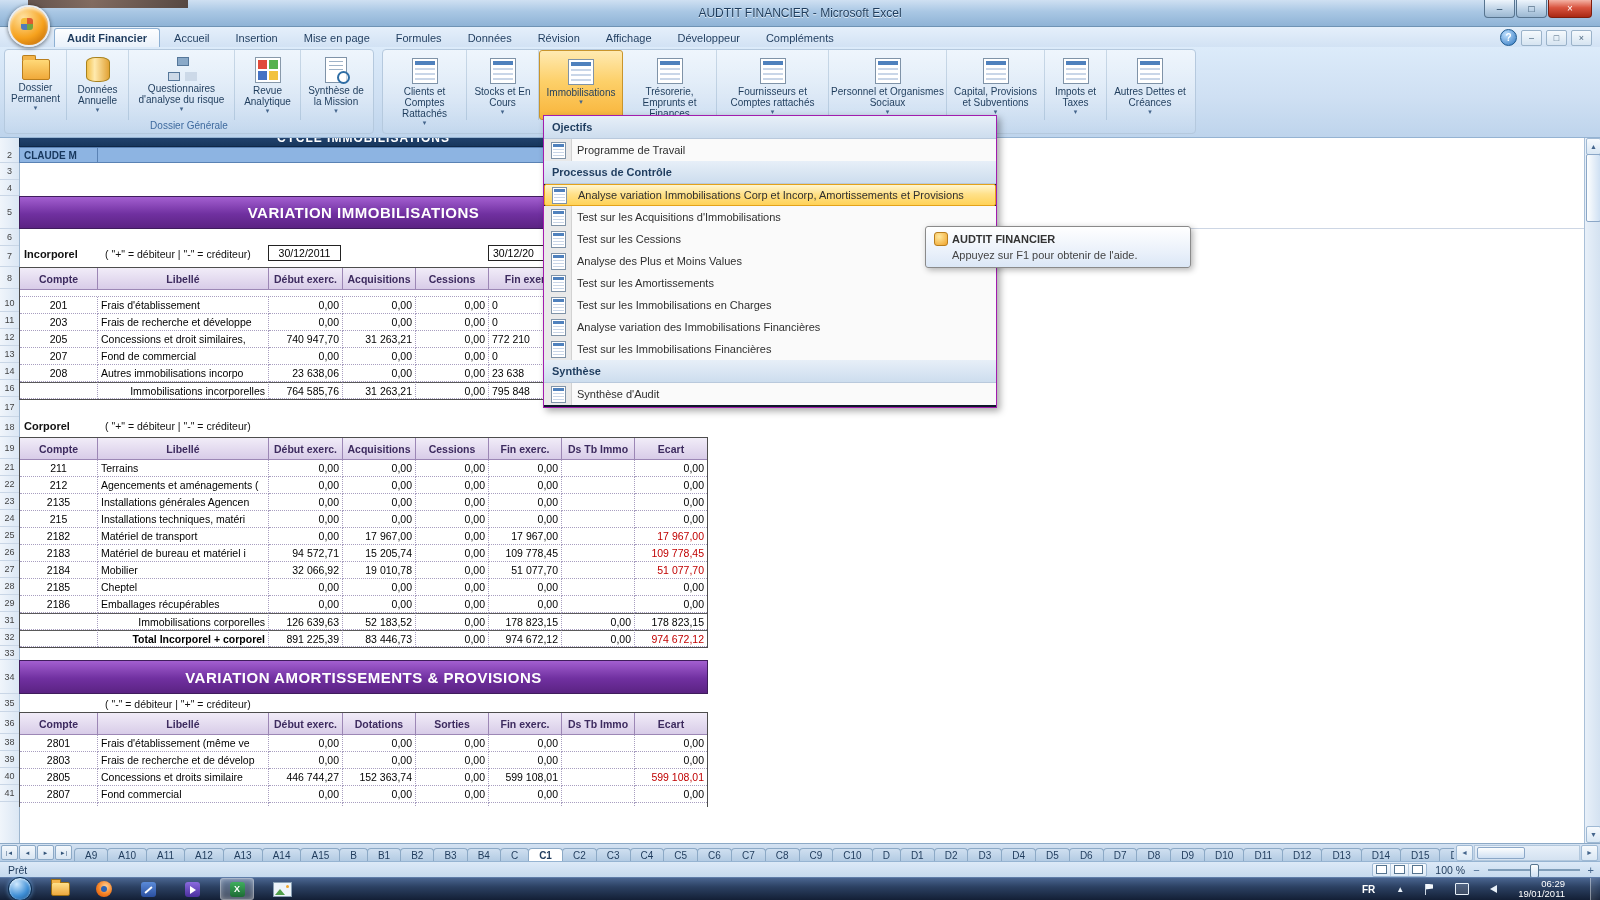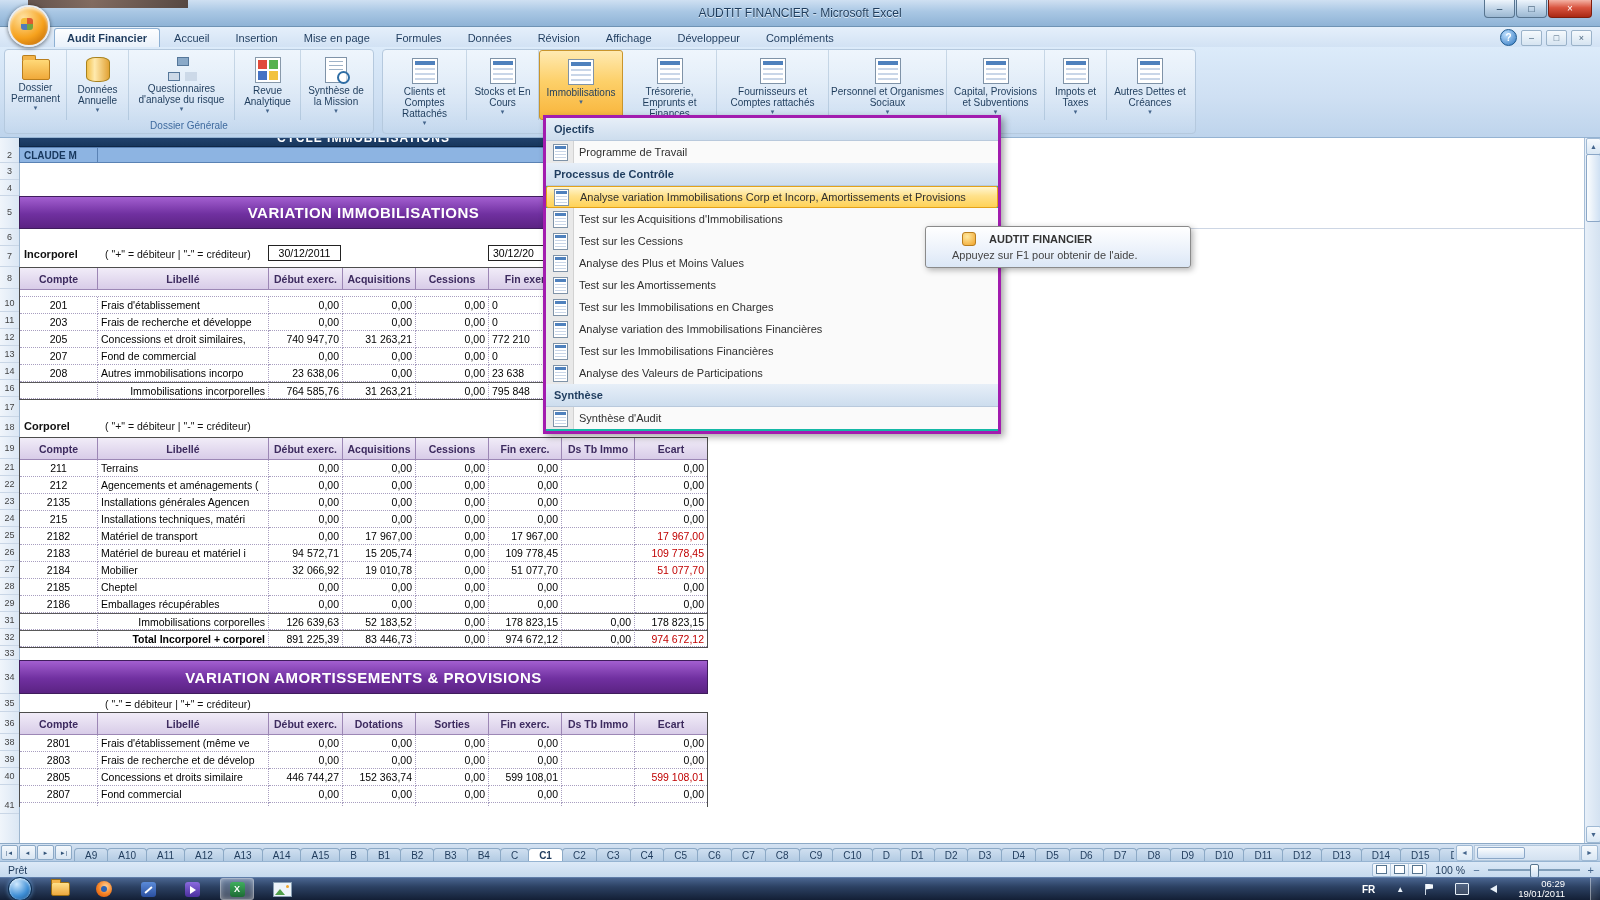--- a/index.html
+++ b/index.html
@@ -72,37 +72,37 @@
   .ic-docsearch::before{content:"";position:absolute;left:3px;right:3px;top:3px;height:12px;
     background:repeating-linear-gradient(#9fb3c8 0 1px,#fff 1px 4px);}
   .ic-docsearch::after{content:"";position:absolute;right:-4px;bottom:-2px;width:9px;height:9px;border-radius:50%;
     border:2px solid #2e6da4;background:rgba(255,255,255,.6);}
   .ic-sheet{width:24px;height:24px;margin-top:6px;background:#fff;border:1px solid #7f93a8;position:relative;}
   .ic-sheet::before{content:"";position:absolute;left:2px;right:2px;top:2px;height:4px;background:#4f81bd;}
   .ic-sheet::after{content:"";position:absolute;left:2px;right:2px;top:9px;height:12px;
     background:repeating-linear-gradient(#c9d6e8 0 2px,#fff 2px 5px);}
 
   
-  .menu{position:absolute;left:543px;top:115px;width:452px;z-index:200;background:#14b8a6;
-    border:3px solid #a21caf;box-shadow:3px 3px 7px rgba(0,0,0,.35);padding-bottom:2px;}
+  .menu{position:absolute;left:543px;top:115px;width:452px;z-index:200;background:#0f172a;
+    border:1px solid #a21caf;box-shadow:3px 3px 7px rgba(0,0,0,.35);padding-bottom:2px;}
   .menu-header{height:22px;background:linear-gradient(#e7eff8,#cdddee);border-bottom:1px solid #b9c9dc;
     color:#1e3c5e;font-weight:bold;font-size:11px;display:flex;align-items:center;padding-left:8px;}
   .menu-item{height:22px;display:flex;align-items:center;padding-left:7px;gap:11px;font-size:11px;color:#2f2f2f;
     background:linear-gradient(90deg,#e9e9e9 0,#e9e9e9 27px,#d2d2d2 27px,#d2d2d2 28px,#fafafa 28px);box-sizing:border-box;}
   .menu-item.hl{background:linear-gradient(#fff6d1,#ffe18a 45%,#ffd257);border:1px solid #e3a21a;border-radius:2px;}
   .mic{width:13px;height:15px;background:#fff;border:1px solid #7f93a8;position:relative;flex:0 0 auto;}
   .mic::before{content:"";position:absolute;left:1px;right:1px;top:1px;height:3px;background:#4f81bd;}
   .mic::after{content:"";position:absolute;left:1px;right:1px;top:6px;bottom:1px;
     background:repeating-linear-gradient(#c9d6e8 0 1px,#fff 1px 3px);}
 
   
   .tooltip{position:absolute;left:925px;top:226px;width:266px;z-index:300;box-sizing:border-box;
     background:linear-gradient(#ffffff,#e9f0fa 65%,#dbe7f6);border:1px solid #8a8a8a;border-radius:3px;
     box-shadow:2px 2px 6px rgba(0,0,0,.3);padding:5px 8px 6px 8px;}
-  .t-title{font-size:11px;font-weight:bold;color:#333;display:flex;align-items:center;gap:13px;margin-left:28px;}
+  .t-title{font-size:11px;font-weight:bold;color:#333;display:flex;align-items:center;gap:4px;}
   .t-ic{width:12px;height:12px;border-radius:3px;background:radial-gradient(circle at 35% 30%,#ffe9a0,#f0a32a);
     border:1px solid #b97e1e;flex:0 0 auto;}
   .t-body{font-size:11px;color:#444;margin-top:3px;padding-left:18px;}
 
   
   .grid{position:absolute;left:0;top:137px;width:1584px;height:706px;background:#fff;overflow:hidden;z-index:10;}
   .gutter{position:absolute;left:0;top:0;width:19px;height:706px;
     background:linear-gradient(90deg,#f0f5fb,#dbe7f4);border-right:1px solid #9eb6ce;}
   .rownum{position:absolute;left:0;width:19px;font-size:9px;color:#444;display:flex;align-items:center;
     justify-content:center;border-bottom:1px solid #c9d6e6;box-sizing:border-box;}
@@ -353,21 +353,21 @@
       <div class="rownum" style="top: 458px; height: 17px;">29</div>
       <div class="rownum" style="top: 475px; height: 17px;">31</div>
       <div class="rownum" style="top: 492px; height: 17px;">32</div>
       <div class="rownum" style="top: 509px; height: 14px;">33</div>
       <div class="rownum" style="top: 523px; height: 34px;">34</div>
       <div class="rownum" style="top: 557px; height: 18px;">35</div>
       <div class="rownum" style="top: 575px; height: 22px;">36</div>
       <div class="rownum" style="top: 597px; height: 17px;">38</div>
       <div class="rownum" style="top: 614px; height: 17px;">39</div>
       <div class="rownum" style="top: 631px; height: 17px;">40</div>
-      <div class="rownum" style="top: 648px; height: 17px; margin-top: 12px;">41</div>
+      <div class="rownum" style="top: 648px; height: 17px;">41</div>
     </div>
 
   <div class="cycle">CYCLE IMMOBILISATIONS</div>
   <div class="nameband">CLAUDE M</div>
 
   <div class="banner" style="top:59px;height:33px;">VARIATION IMMOBILISATIONS</div>
   <div class="hline"></div>
 
   <div class="sectxt sectitle" style="left:24px;top:109px;">Incorporel</div>
   <div class="sectxt" style="left:105px;top:109px;">( "+" = débiteur  |  "-" = créditeur)</div>
@@ -759,24 +759,20 @@
       <span class="mlbl">Test sur les Immobilisations en Charges</span>
     </div>
     <div class="menu-item">
       <span class="mic"></span>
       <span class="mlbl">Analyse variation des Immobilisations Financières</span>
     </div>
     <div class="menu-item">
       <span class="mic"></span>
       <span class="mlbl">Test sur les Immobilisations Financières</span>
     </div>
-    <div class="menu-item">
-      <span class="mic"></span>
-      <span class="mlbl">Analyse des Valeurs de Participations</span>
-    </div>
     <div class="menu-header">Synthèse</div>
     <div class="menu-item">
       <span class="mic"></span>
       <span class="mlbl">Synthèse d'Audit</span>
     </div>
   </div>
 
 <div class="tooltip">
   <div class="t-title">
     <span class="t-ic"></span>

